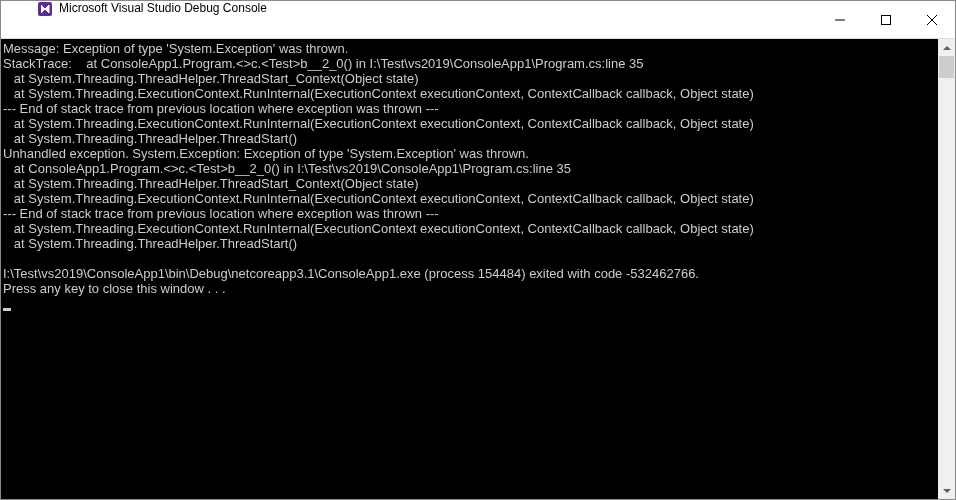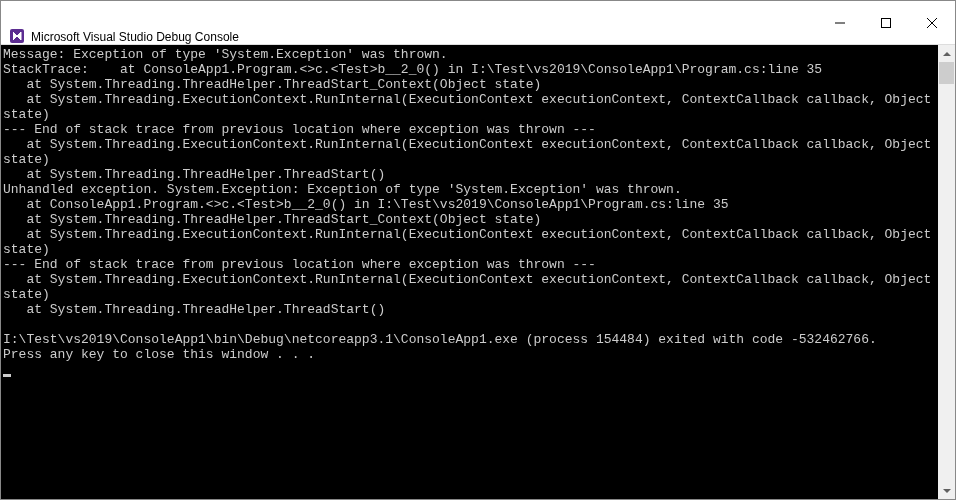--- a/index.html
+++ b/index.html
@@ -1,26 +1,26 @@
 <!DOCTYPE html>
 <html><head>
 <meta charset="utf-8">
 <style>
 * { margin: 0; padding: 0; box-sizing: border-box; }
 html, body { width: 956px; height: 500px; overflow: hidden; font-family: "Segoe UI", Tahoma, sans-serif; }
 .window { width: 956px; height: 500px; background: #fff; border: 1px solid #888; display: flex; flex-direction: column; }
-.titlebar { height: 44px; background: #fff; display: flex; align-items: flex-end; border-bottom: 1px solid #ddd; }
+.titlebar { height: 38px; background: #fff; display: flex; align-items: flex-start; border-bottom: 1px solid #ddd; padding-left: 28px; }
 .titlebar-icon { width: 16px; height: 16px; margin: 0 6px 0 8px; display: inline-flex; align-items: center; justify-content: center; }
 .titlebar-icon svg { width: 16px; height: 16px; }
 .titlebar-title { flex: 1; font-size: 12px; color: #000; }
 .titlebar-controls { display: flex; height: 100%; }
 .tb-btn { width: 46px; height: 100%; display: flex; align-items: center; justify-content: center; background: transparent; border: none; }
 .tb-btn svg { width: 10px; height: 10px; stroke: #000; stroke-width: 1; fill: none; }
 .console-area { flex: 1; background: #000; position: relative; display: flex; }
-.console-text { flex: 1; color: #ccc; font-family: Liberation Mono, monospace; font-size: 13px; line-height: 15px; white-space: pre-wrap; word-break: break-all; padding: 2px 0 0 2px; overflow: hidden; border-radius: 10px; }
+.console-text { flex: 1; color: #ccc; font-family: Liberation Sans, sans-serif; font-size: 13px; line-height: 15px; white-space: pre-wrap; word-break: break-all; padding: 2px 0 0 2px; overflow: hidden; border-radius: 10px; }
 .cursor { display: inline-block; width: 8px; height: 3px; background: #ccc; vertical-align: bottom; margin-top: 2px; }
 .scrollbar { width: 17px; background: #f0f0f0; display: flex; flex-direction: column; }
 .sb-btn { height: 17px; display: flex; align-items: center; justify-content: center; background: #f0f0f0; }
 .sb-btn svg { width: 8px; height: 8px; fill: #606060; }
 .sb-track { flex: 1; background: #f0f0f0; position: relative; }
 .sb-thumb { position: absolute; left: 1px; right: 1px; top: 0; height: 22px; background: #cdcdcd; }
 </style>
 </head>
 <body>
 

